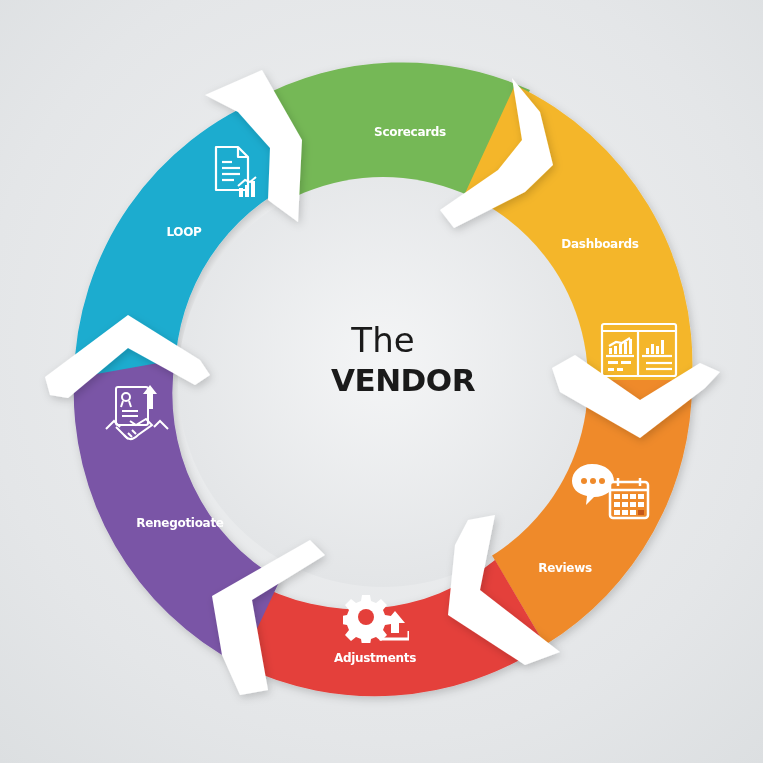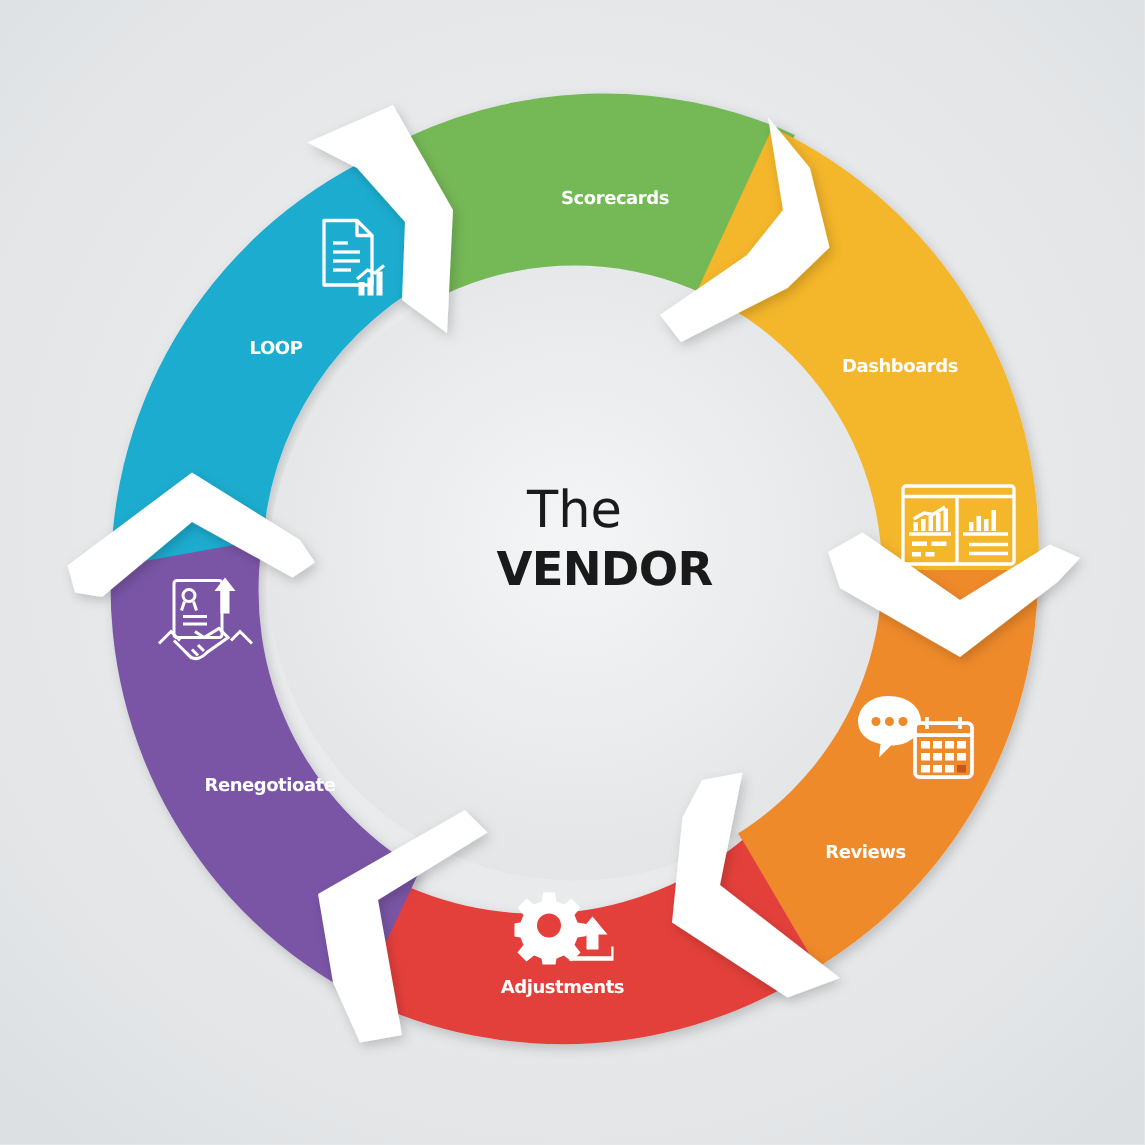--- a/index.html
+++ b/index.html
@@ -74,21 +74,21 @@
   </svg>
 
   <div class="title-block">
     <div class="title-pre">The</div>
     <div class="title-line">VENDOR</div>
   </div>
 
   <div class="seg-label" style="left:184px; top:232px;">LOOP</div>
   <div class="seg-label" style="left:410px; top:132px;">Scorecards</div>
   <div class="seg-label" style="left:600px; top:244px;">Dashboards</div>
-  <div class="seg-label" style="left:565px; top:568px;margin-left:12px;">Reviews</div>
+  <div class="seg-label" style="left:565px; top:568px;">Reviews</div>
   <div class="seg-label" style="left:180px; top:523px;">Renegotioate</div>
   <div class="seg-label" style="left:375px; top:658px;">Adjustments</div>
 
   <svg class="icon" style="left:212px; top:144px;" width="50" height="56" viewBox="0 0 50 56">
     <g fill="none" stroke="#fff" stroke-width="2.2" stroke-linejoin="round">
       <path d="M4 3 H26 L36 13 V46 H4 Z"></path>
       <path d="M26 3 V13 H36"></path>
       <line x1="10" y1="18" x2="20" y2="18"></line>
       <line x1="10" y1="24" x2="28" y2="24"></line>
       <line x1="10" y1="30" x2="28" y2="30"></line>

